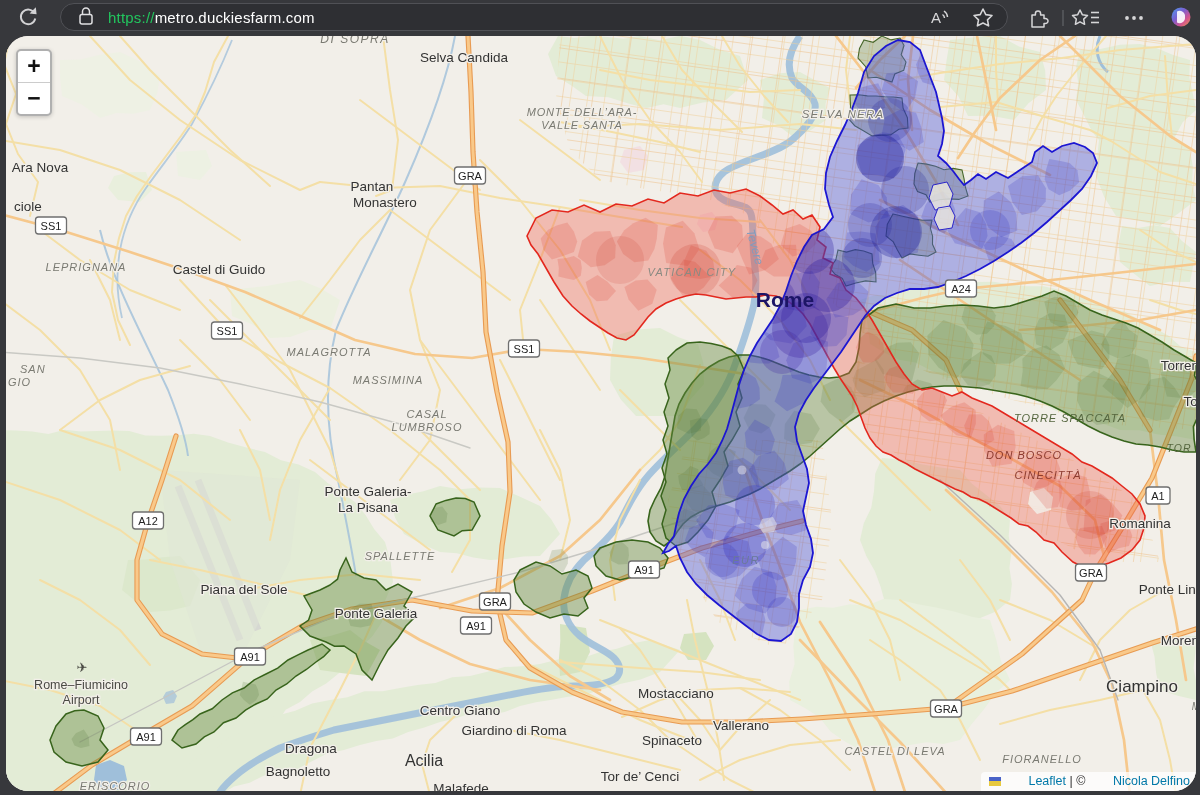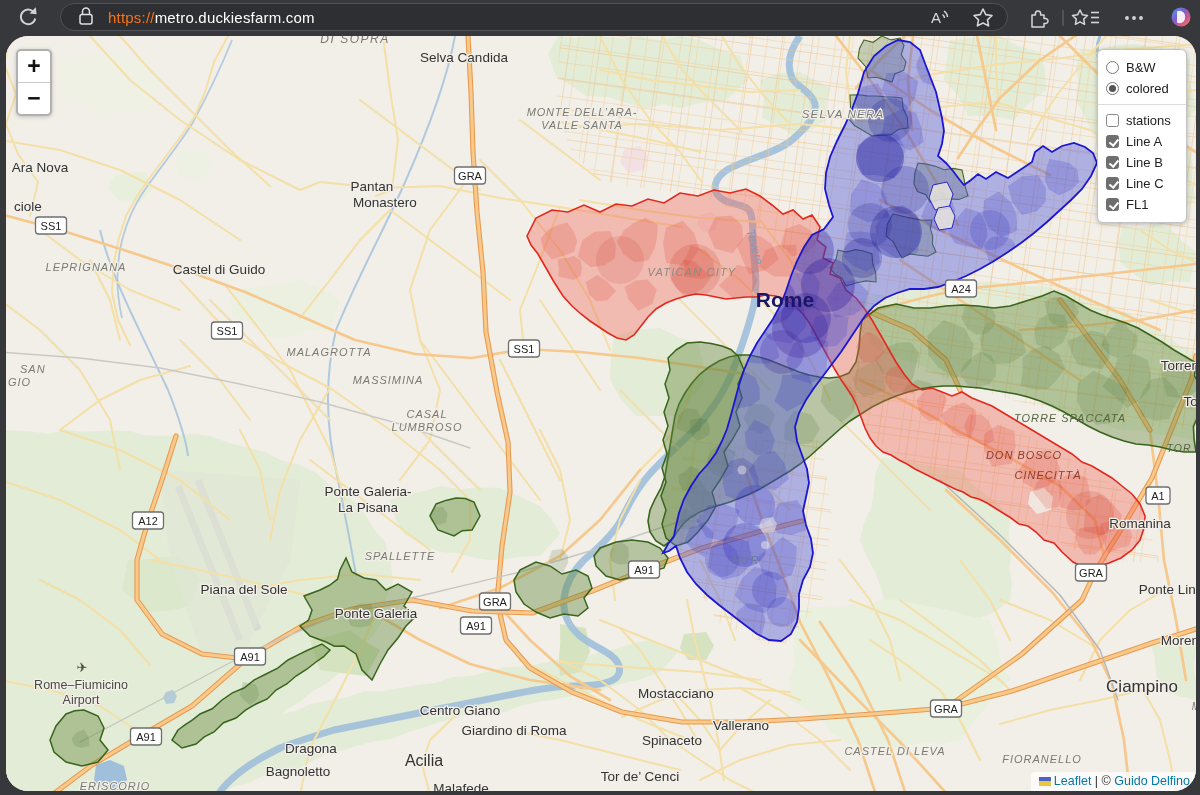--- a/index.html
+++ b/index.html
@@ -1,19 +1,19 @@
 <!DOCTYPE html>
 <html><head><meta charset="utf-8"><style>
 html,body{margin:0;padding:0;width:1200px;height:795px;overflow:hidden;
 font-family:"Liberation Sans",sans-serif;background:#37383c;}
 .topbar{position:absolute;left:0;top:0;width:1200px;height:36px;background:#37383c;}
 .addr{position:absolute;left:60px;top:3px;width:948px;height:28px;background:#2e2f33;
 border:1px solid #505156;border-radius:15px;box-sizing:border-box;}
 .url{position:absolute;left:108px;top:9px;font-size:15px;color:#fff;letter-spacing:0.2px;}
-.url .g{color:#f97316;}
+.url .g{color:#22c55e;}
 .content{position:absolute;left:6px;top:36px;width:1190px;height:755px;border-radius:22px;
 overflow:hidden;background:#f2efe9;}
 .zoomctl{position:absolute;left:10px;top:13px;width:32px;background:#fff;border:2px solid #b0b0b0;
 border-radius:5px;box-shadow:0 1px 4px rgba(0,0,0,0.2);}
 .zoomctl div{width:32px;height:31px;line-height:30px;text-align:center;font-size:23px;font-weight:bold;color:#111;}
 .zoomctl div:first-child{border-bottom:1px solid #ccc;}
 .layers{position:absolute;left:1091px;top:13px;width:90px;background:#fff;border:1px solid #c2c2c2;
 border-radius:6px;box-shadow:0 1px 5px rgba(0,0,0,0.25);padding:7px 8px;box-sizing:border-box;
 font-size:13px;color:#222;}
 .layers .row{display:flex;align-items:center;height:21px;}
@@ -22,21 +22,21 @@
 box-sizing:border-box;position:relative;flex:none;}
 .radio.on::after{content:"";position:absolute;left:1.5px;top:1.5px;width:7px;height:7px;
 border-radius:50%;background:#555;}
 .cb{width:13px;height:13px;border:1.5px solid #888;border-radius:2.5px;margin-right:7px;
 box-sizing:border-box;flex:none;background:#fff;}
 .cb.on{background:#6e6e6e;border-color:#6e6e6e;position:relative;}
 .cb.on::after{content:"";position:absolute;left:3.5px;top:0.8px;width:3.5px;height:7px;
 border:solid #fff;border-width:0 2px 2px 0;transform:rotate(40deg);}
 .attr{position:absolute;right:0;bottom:0;background:rgba(255,255,255,0.75);font-size:12.5px;
 color:#333;padding:2px 6px 3px 8px;border-top-left-radius:4px;}
-.attr a{color:#0078a8;text-decoration:none;}
+.attr a{color:#0078a8;text-decoration:none;margin-left:24px;}
 .flag{display:inline-block;width:12px;height:9px;vertical-align:-1px;margin-right:3px;
 background:linear-gradient(#4a63c8 50%,#e8c93e 50%);}
 </style></head><body>
 <div class="topbar">
 <div class="addr"></div>
 <svg width="1200" height="36" style="position:absolute;left:0;top:0">
   <path d="M34.5,13.2 A7.3,7.3 0 1 0 35.3,18.5" fill="none" stroke="#d2d2d4" stroke-width="1.9"></path>
   <path d="M35.8,7.2 L36.6,14.2 L29.6,13.4 Z" fill="#d2d2d4"></path>
   <g stroke="#e0e0e2" stroke-width="1.5" fill="none">
     <rect x="80" y="14.5" width="12" height="9.5" rx="2"></rect>
@@ -509,23 +509,13 @@
       </g>
 <g>
         <rect x="1075.5" y="564" width="31" height="17" rx="3" fill="#fff" stroke="#6f6f6f" stroke-width="1.3"></rect>
         <text x="1091" y="577" text-anchor="middle" style="font-size:11px;fill:#222;">GRA</text>
       </g>
 </svg>
 <div class="zoomctl">
       <div>+</div>
       <div>−</div>
     </div>
-<div class="layers">
-  <div class="row"><span class="radio"></span>B&amp;W</div>
-  <div class="row"><span class="radio on"></span>colored</div>
-  <div class="sep"></div>
-  <div class="row"><span class="cb"></span>stations</div>
-  <div class="row"><span class="cb on"></span>Line A</div>
-  <div class="row"><span class="cb on"></span>Line B</div>
-  <div class="row"><span class="cb on"></span>Line C</div>
-  <div class="row"><span class="cb on"></span>FL1</div>
-</div>
-<div class="attr"><span class="flag"></span><a>Leaflet</a> | © <a>Guido Delfino</a></div>
+<div class="attr"><span class="flag"></span><a>Leaflet</a> | © <a>Nicola Delfino</a></div>
 </div>
 </body></html>

